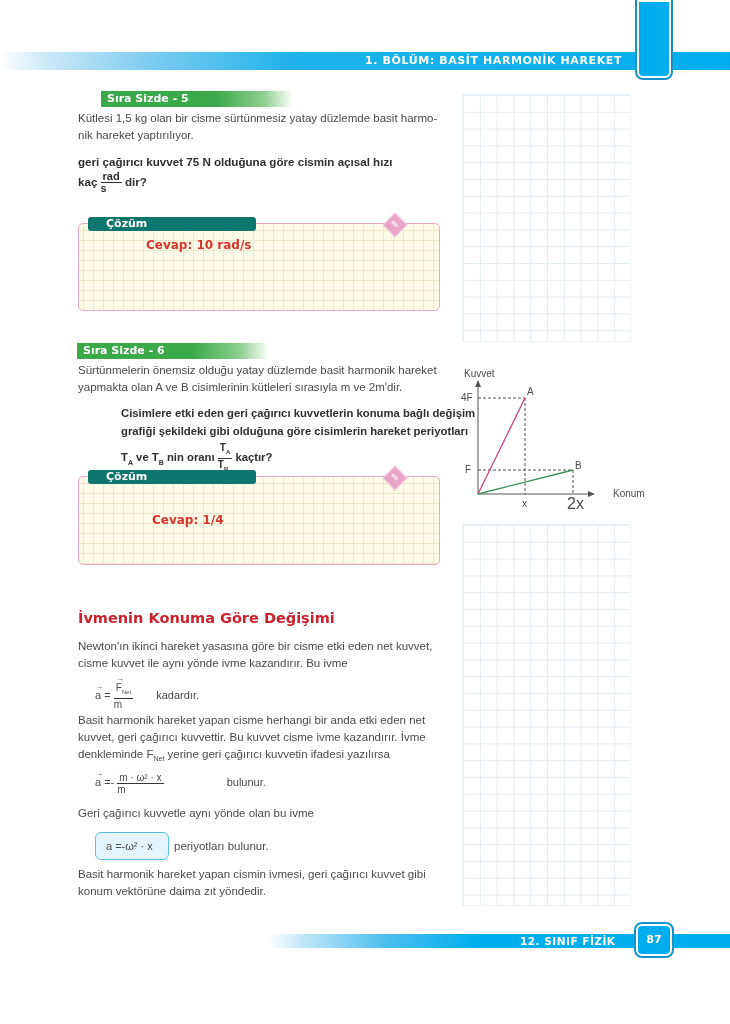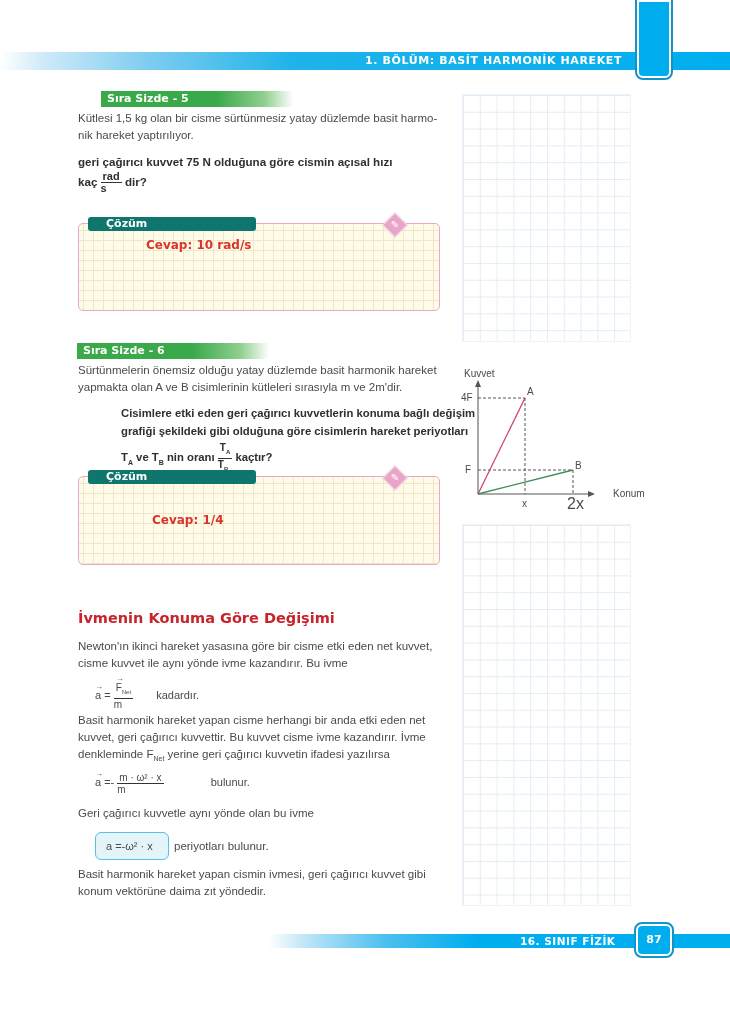--- a/index.html
+++ b/index.html
@@ -161,26 +161,26 @@
   <span>denkleminde F</span><sub style="font-size:7px;">Net</sub>
   <span>yerine geri çağırıcı kuvvetin ifadesi yazılırsa</span>
 </div>
 
 <div class="abs txt" style="left:95px;top:772px;font-size:11px;">
   <span class="vec">a =-</span>
   <span class="frac">
     <span class="num">m · ω² · x</span>
     <span class="den">m</span>
   </span>
-  <span style="margin-left:4px;padding-left:40px;">bulunur.</span>
+  <span style="margin-left:20px;padding-left:40px;">bulunur.</span>
 </div>
 
 <div class="abs txt" style="left:78px;top:805px;width:370px;">Geri çağırıcı kuvvetle aynı yönde olan bu ivme</div>
 
 <div class="abs formula-box"></div>
 <div class="abs txt" style="left:106px;top:838px;font-size:11px;">a =-ω² · x</div>
 <div class="abs txt" style="left:174px;top:838px;">periyotları bulunur.</div>
 
 <div class="abs txt" style="left:78px;top:866px;width:370px;">Basit harmonik hareket yapan cismin ivmesi, geri çağırıcı kuvvet gibi konum vektörüne daima zıt yöndedir.</div>
 
 <div class="abs band-bot"></div>
-<div class="abs band-bot-text">16. SINIF FİZİK</div>
+<div class="abs band-bot-text">12. SINIF FİZİK</div>
 <div class="abs tab-bot">87</div>
 
 </body></html>

